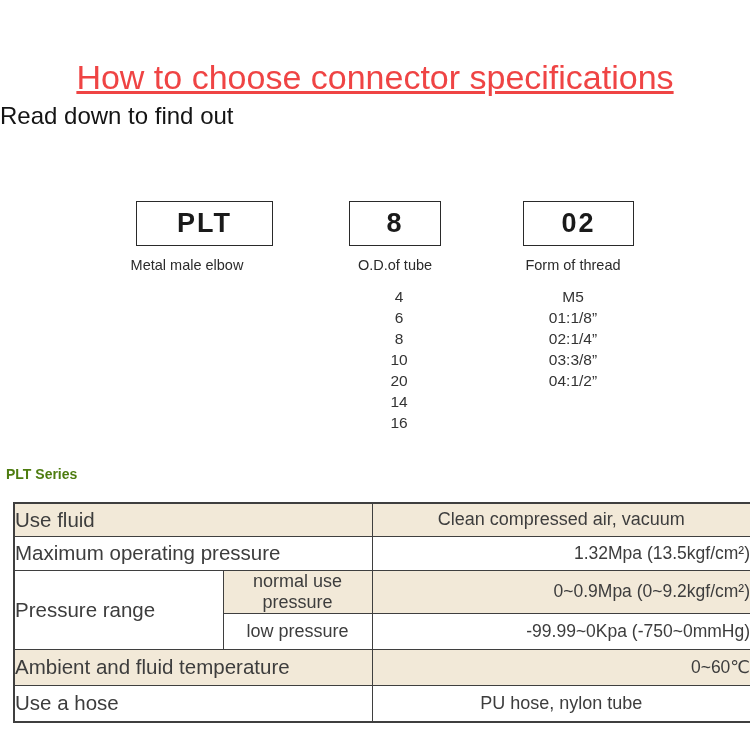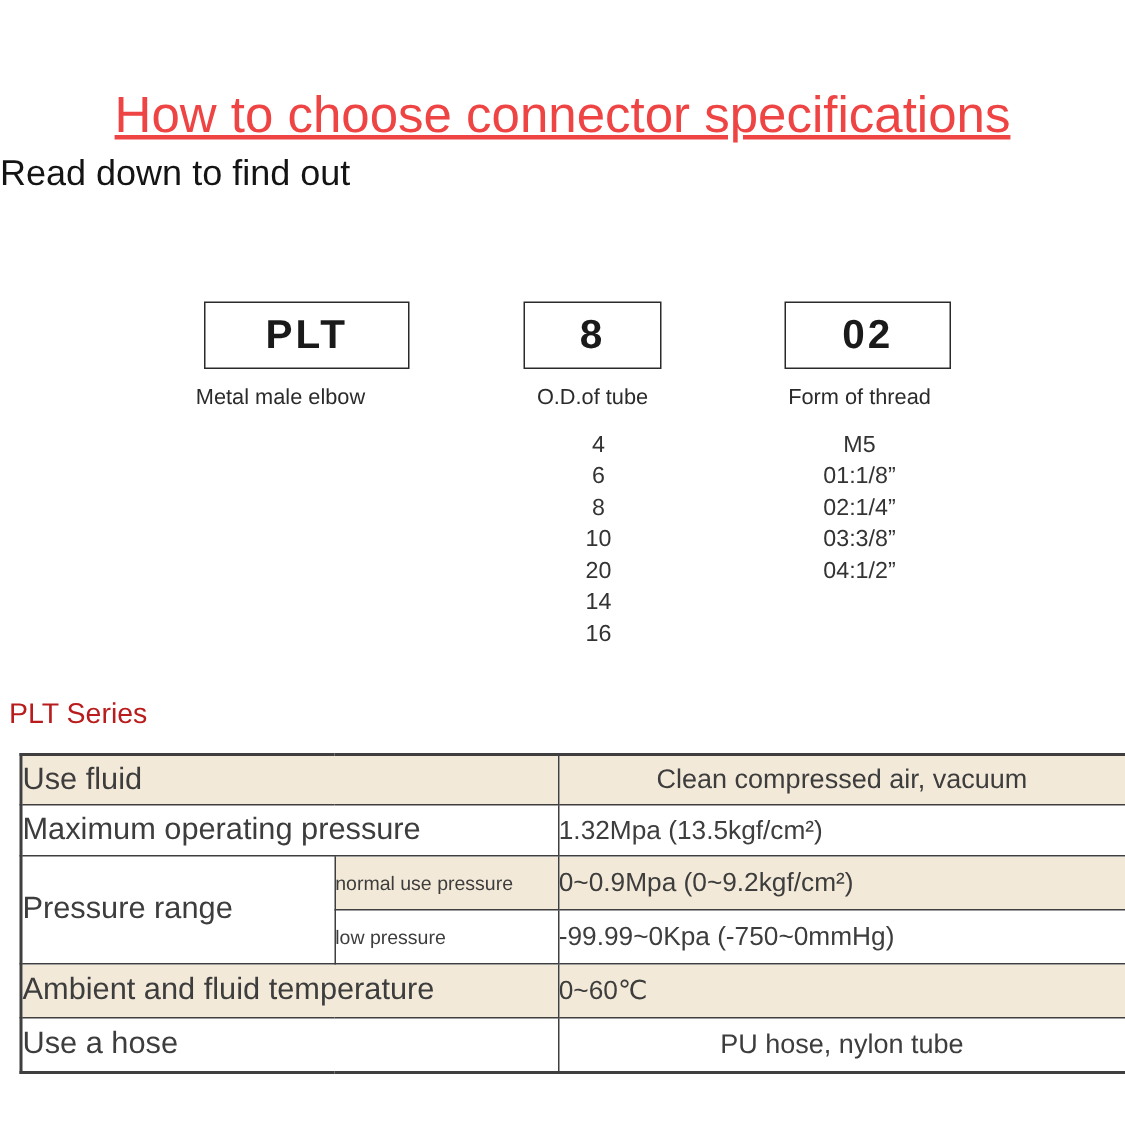--- a/index.html
+++ b/index.html
@@ -72,23 +72,23 @@
     line-height: 21px;
     color: #333333;
   }
   .list-tube   { left: 349px; width: 100px; }
   .list-thread { left: 498px; width: 150px; }
 
   
   .series-heading {
     position: absolute;
     left: 6px; top: 466px;
-    font-size: 19px;
-    font-weight: normal;
-    color: #b91c1c;
+    font-size: 14px;
+    font-weight: bold;
+    color: #4d7c0f;
     letter-spacing: 0px;
   }
 
   
   table.spec-table {
     position: absolute;
     left: 13px; top: 502px;
     width: 739px;
     border-collapse: collapse;
     table-layout: fixed;
@@ -104,32 +104,32 @@
   td.beige { background: #f2e9d8; }
   td.white { background: #ffffff; }
 
   td.row-label {
     font-size: 20.5px;
     padding-left: 14px;
     vertical-align: middle;
     text-align: left;
   }
   td.sub-label {
-    font-size: 13px;
-    text-align: left;
+    font-size: 18px;
+    text-align: center;
     vertical-align: middle;
   }
   td.value-big {
     font-size: 18px;
     text-align: center;
     vertical-align: middle;
   }
   td.value-small {
     font-size: 17.5px;
-    text-align: left;
+    text-align: right;
     vertical-align: middle;
   }
   tr.r-34 td { height: 33px; }
   tr.r-35 td { height: 34px; }
   tr.r-37 td { height: 36px; }
   tr.r-38 td { height: 37px; }
 </style>
 </head>
 <body>
 

